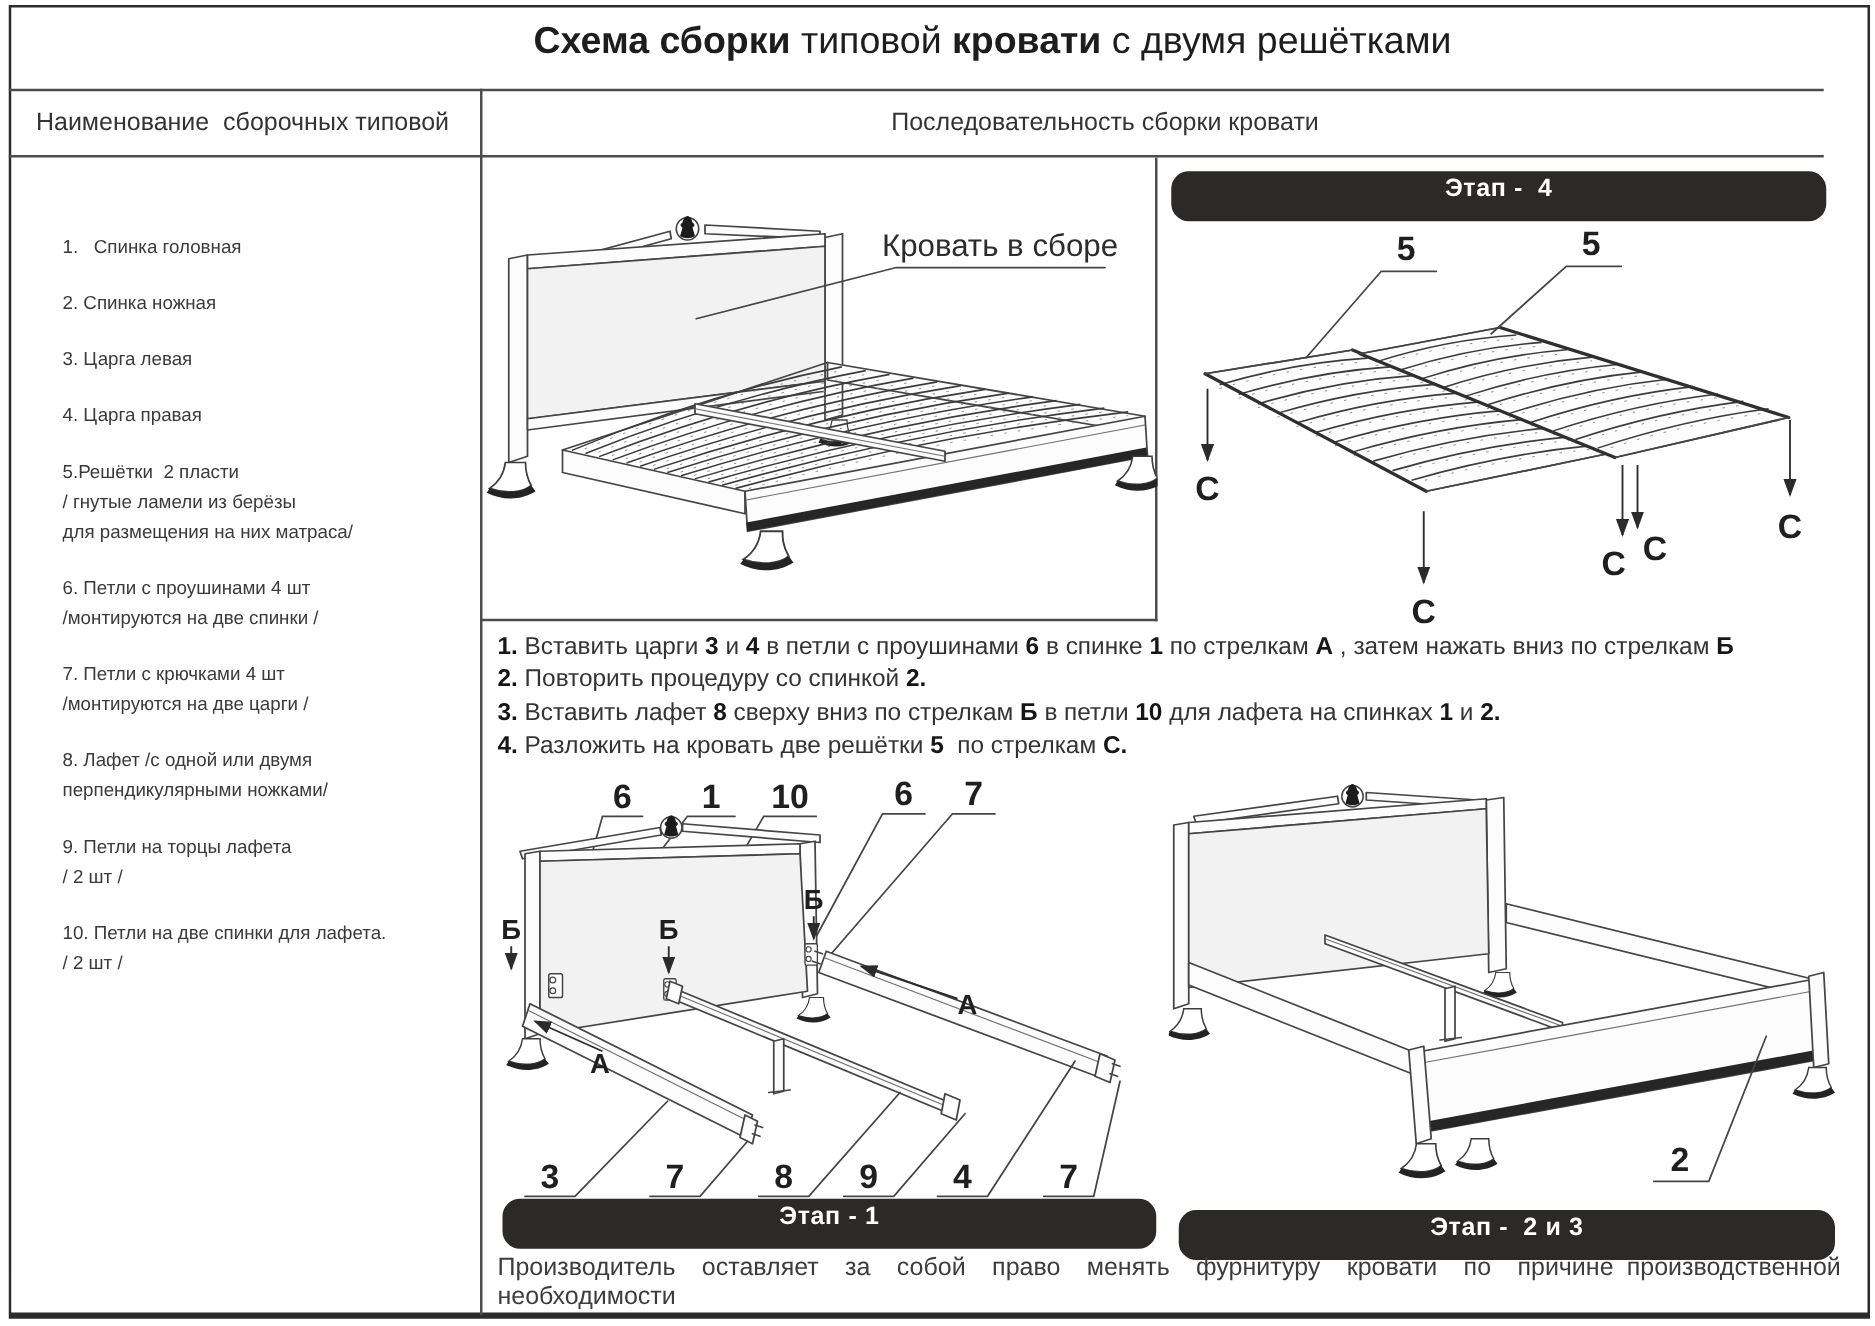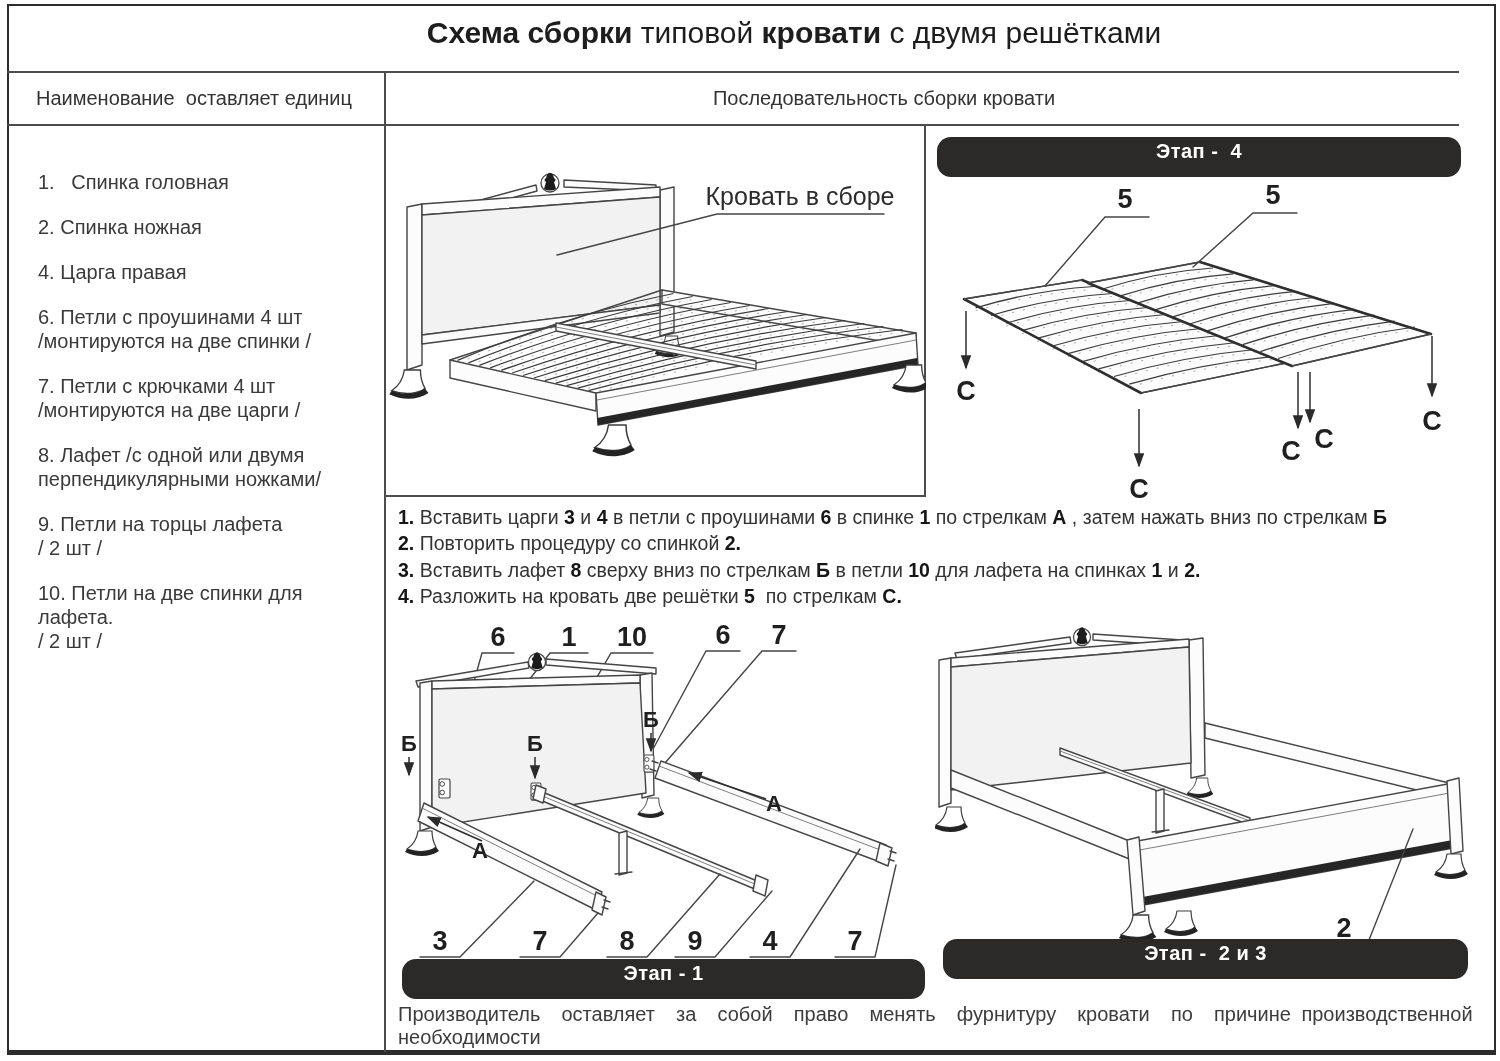--- a/index.html
+++ b/index.html
@@ -7,22 +7,22 @@
         font-family:"Liberation Sans",sans-serif;color:#2f2f2f;overflow:hidden;margin:0 auto}
   .abs{position:absolute}
   .outer-border{left:7px;top:4px;width:1489px;height:1051px;border:2px solid #2c2c2c;
         border-bottom-width:5px;box-sizing:border-box}
   .rule{background:#4c4c4c;height:2px}
   .vline{background:#4c4c4c;width:2px}
   .title{left:0;top:16px;width:1500px;text-align:center;padding-left:88px;box-sizing:border-box;
         font-size:30px;color:#1d1d1d;white-space:pre}
   .title b{font-weight:700}
   .hdr{font-size:20px;color:#333;text-align:center;white-space:pre}
-  .parts{left:8px;top:170px;width:374px;padding-left:30px;box-sizing:border-box;
-        font-size:20px;color:#3a3a3a}
+  .parts{left:8px;top:186px;width:374px;padding-left:42px;box-sizing:border-box;
+        font-size:15px;color:#3a3a3a}
   .part{margin-bottom:21px;line-height:24px;white-space:pre-wrap}
   .instr-wrap{left:398px;top:504px;width:1096px;font-size:19.5px;color:#333;
         line-height:26.4px;white-space:pre-wrap}
   .instr b{font-weight:700;color:#161616}
   .banner{background:#2b2a29;border-radius:14px;color:#fff;font-size:20px;font-weight:700;
         text-align:center;line-height:28px;height:40px;white-space:pre;letter-spacing:.5px}
   .footer{left:398px;top:1003px;width:1094px;font-size:20px;color:#3c3c3c;
         white-space:pre-wrap;word-spacing:5px}
   .boxA{left:384px;top:126px;width:542px;height:371px;border-right:2px solid #4c4c4c;
         border-bottom:2px solid #4c4c4c;box-sizing:border-box}
@@ -67,27 +67,31 @@
   </svg>
 
   <div class="abs outer-border"></div>
 
   <div class="abs title"><b>Схема сборки</b><span> типовой </span><b>кровати</b><span> с двумя решётками</span></div>
 
   <div class="abs rule" style="left:7px;top:71px;width:1452px"></div>
   <div class="abs rule" style="left:7px;top:124px;width:1452px"></div>
   <div class="abs vline" style="left:384px;top:71px;height:981px"></div>
 
-  <div class="abs hdr" style="left:16px;top:87px;width:356px">Наименование  оставляет единиц</div>
+  <div class="abs hdr" style="left:16px;top:87px;width:356px">Наименование  сборочных типовой</div>
   <div class="abs hdr" style="left:384px;top:87px;width:1000px">Последовательность сборки кровати</div>
 
   <div class="abs parts">
       <div class="part">1.   Спинка головная</div>
       <div class="part">2. Спинка ножная</div>
+      <div class="part">3. Царга левая</div>
       <div class="part">4. Царга правая</div>
+      <div class="part">5.Решётки  2 пласти
+/ гнутые ламели из берёзы
+для размещения на них матраса/</div>
       <div class="part">6. Петли с проушинами 4 шт
 /монтируются на две спинки /</div>
       <div class="part">7. Петли с крючками 4 шт
 /монтируются на две царги /</div>
       <div class="part">8. Лафет /с одной или двумя
 перпендикулярными ножками/</div>
       <div class="part">9. Петли на торцы лафета
 / 2 шт /</div>
       <div class="part">10. Петли на две спинки для лафета.
 / 2 шт /</div>
@@ -340,17 +344,17 @@
       <path class="face" d="M512,166 L524,163 L528,236 L516,239 Z"></path>
       <use href="#foot" transform="translate(196,300) scale(1.1)"></use>
       <use href="#foot" transform="translate(240,296) scale(1.0)"></use>
       <use href="#foot" transform="translate(510,239) scale(1.0)"></use>
     </g>
     <g>
       <text class="cal" x="409" y="322">2</text>
       <path class="ln" d="M388,330 L432,330 L478,214"></path>
     </g>
   </svg>
-  <div class="abs banner" style="left:943px;top:939px;width:525px">Этап -  2 и 3</div>
+  <div class="abs banner" style="left:943px;top:968px;width:525px">Этап -  2 и 3</div>
 
   <div class="abs footer">Производитель  оставляет  за  собой  право  менять  фурнитуру  кровати  по  причине производственной необходимости</div>
 
 </div>
 
 </body></html>

